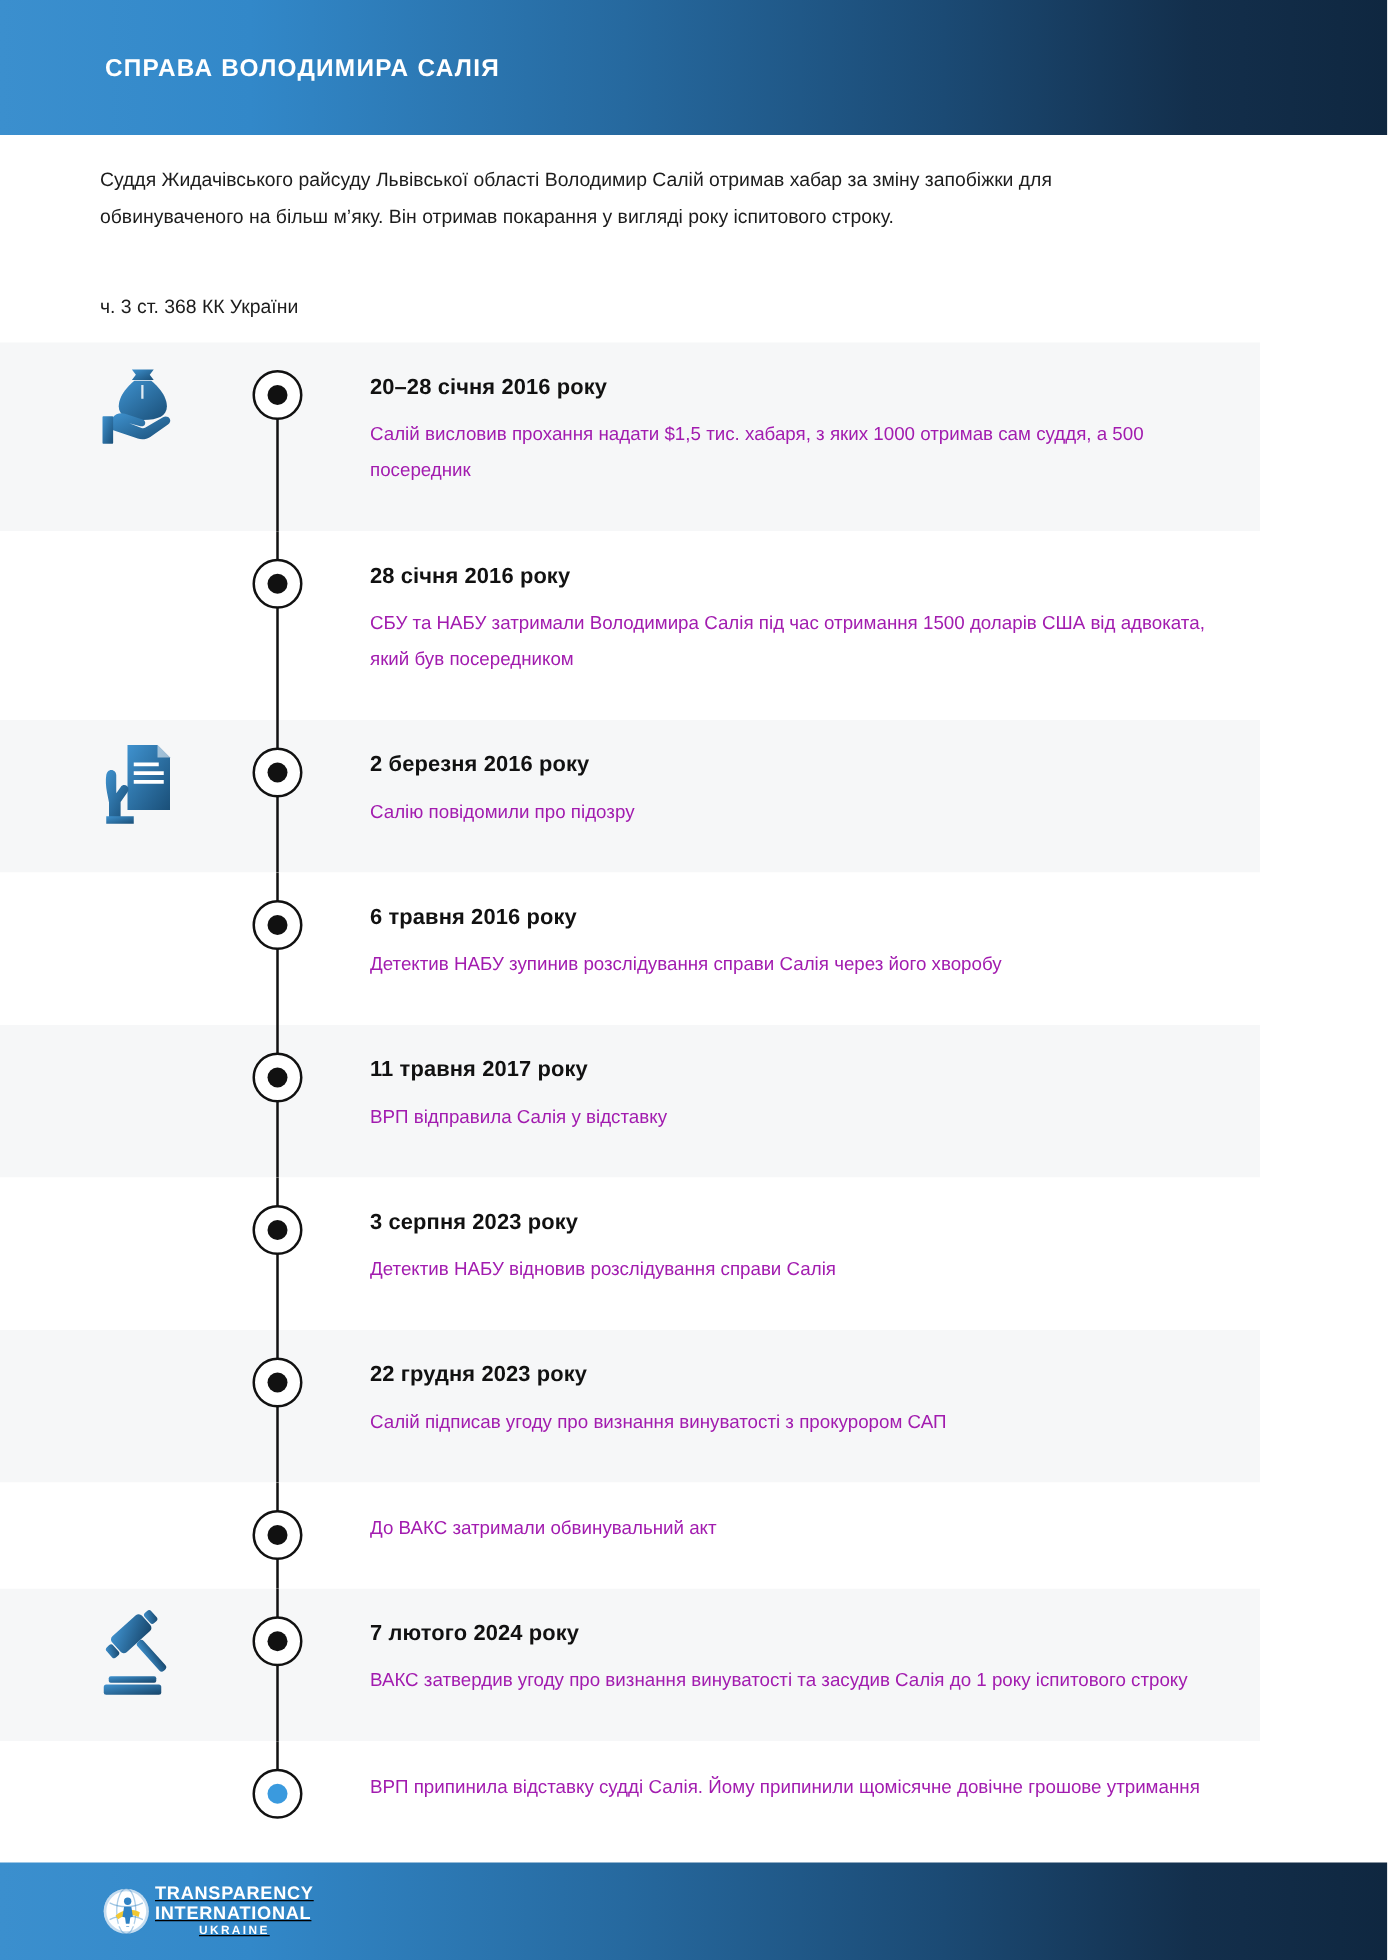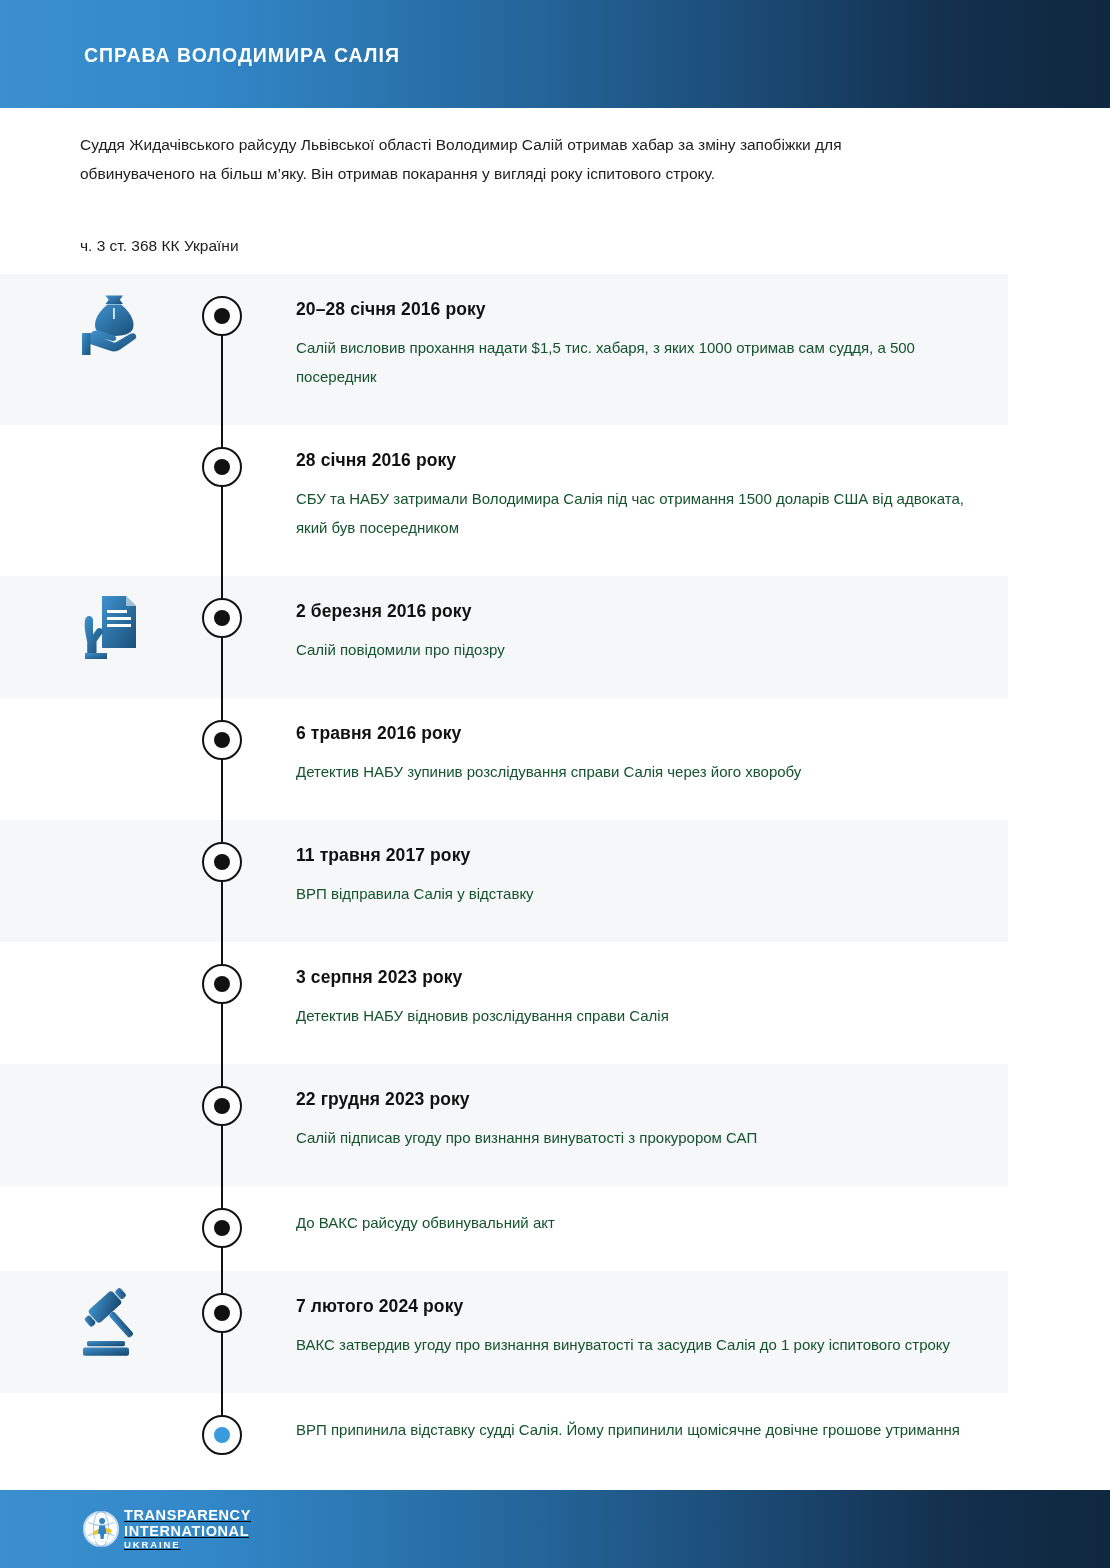--- a/index.html
+++ b/index.html
@@ -121,21 +121,21 @@
     font-size:17.5px;
     font-weight:700;
     color:#111111;
     letter-spacing:0.1px;
     line-height:26px;
     margin-bottom:11px;
   }
   .row-desc {
     font-size:15px;
     line-height:29px;
-    color:#14532d;
+    color:#a21caf;
     max-width:700px;
   }
 
   
   .row:first-child .marker-line { top:42px; height:calc(100% - 42px); }
   .row:last-child  .marker-line { height:42px; }
 
   
   .footer {
     position:absolute;
@@ -160,20 +160,21 @@
     letter-spacing:0.6px;
     display:block;
   }
   .logo-l2 { margin-top:1px; }
   .logo-l3 {
     display:block;
     margin-top:2px;
     font-size:9.5px;
     font-weight:700;
     letter-spacing:1.9px;
+    text-align:center;
   }
 </style>
 </head>
 <body>
 
 <div class="page">
 
   <div class="header">
     <div class="header-title">СПРАВА ВОЛОДИМИРА САЛІЯ</div>
   </div>
@@ -241,21 +242,21 @@
       <rect x="7" y="63" width="22" height="6" fill="url(#gd1)"></rect>
     </svg>
           </span>
         </div>
         <div class="row-marker">
           <span class="marker-line"></span>
           <span class="marker-dot"></span>
         </div>
         <div class="row-body">
           <div class="row-date">2 березня 2016 року</div>
-          <div class="row-desc">Салій повідомили про підозру</div>
+          <div class="row-desc">Салію повідомили про підозру</div>
         </div>
       </div>
       <div class="row">
         <div class="row-icon"></div>
         <div class="row-marker">
           <span class="marker-line"></span>
           <span class="marker-dot"></span>
         </div>
         <div class="row-body">
           <div class="row-date">6 травня 2016 року</div>
@@ -295,21 +296,21 @@
           <div class="row-desc">Салій підписав угоду про визнання винуватості з прокурором САП</div>
         </div>
       </div>
       <div class="row">
         <div class="row-icon"></div>
         <div class="row-marker">
           <span class="marker-line"></span>
           <span class="marker-dot"></span>
         </div>
         <div class="row-body">
-          <div class="row-desc">До ВАКС райсуду обвинувальний акт</div>
+          <div class="row-desc">До ВАКС затримали обвинувальний акт</div>
         </div>
       </div>
       <div class="row alt">
         <div class="row-icon">
           <span class="ico">
             <svg viewBox="0 0 72 76" xmlns="http://www.w3.org/2000/svg">
       <defs>
                 <linearGradient id="gg1" x1="0" y1="0" x2="1" y2="1">
         <stop offset="0" stop-color="#3f92cf"></stop>
                   <stop offset="1" stop-color="#17456a"></stop>

